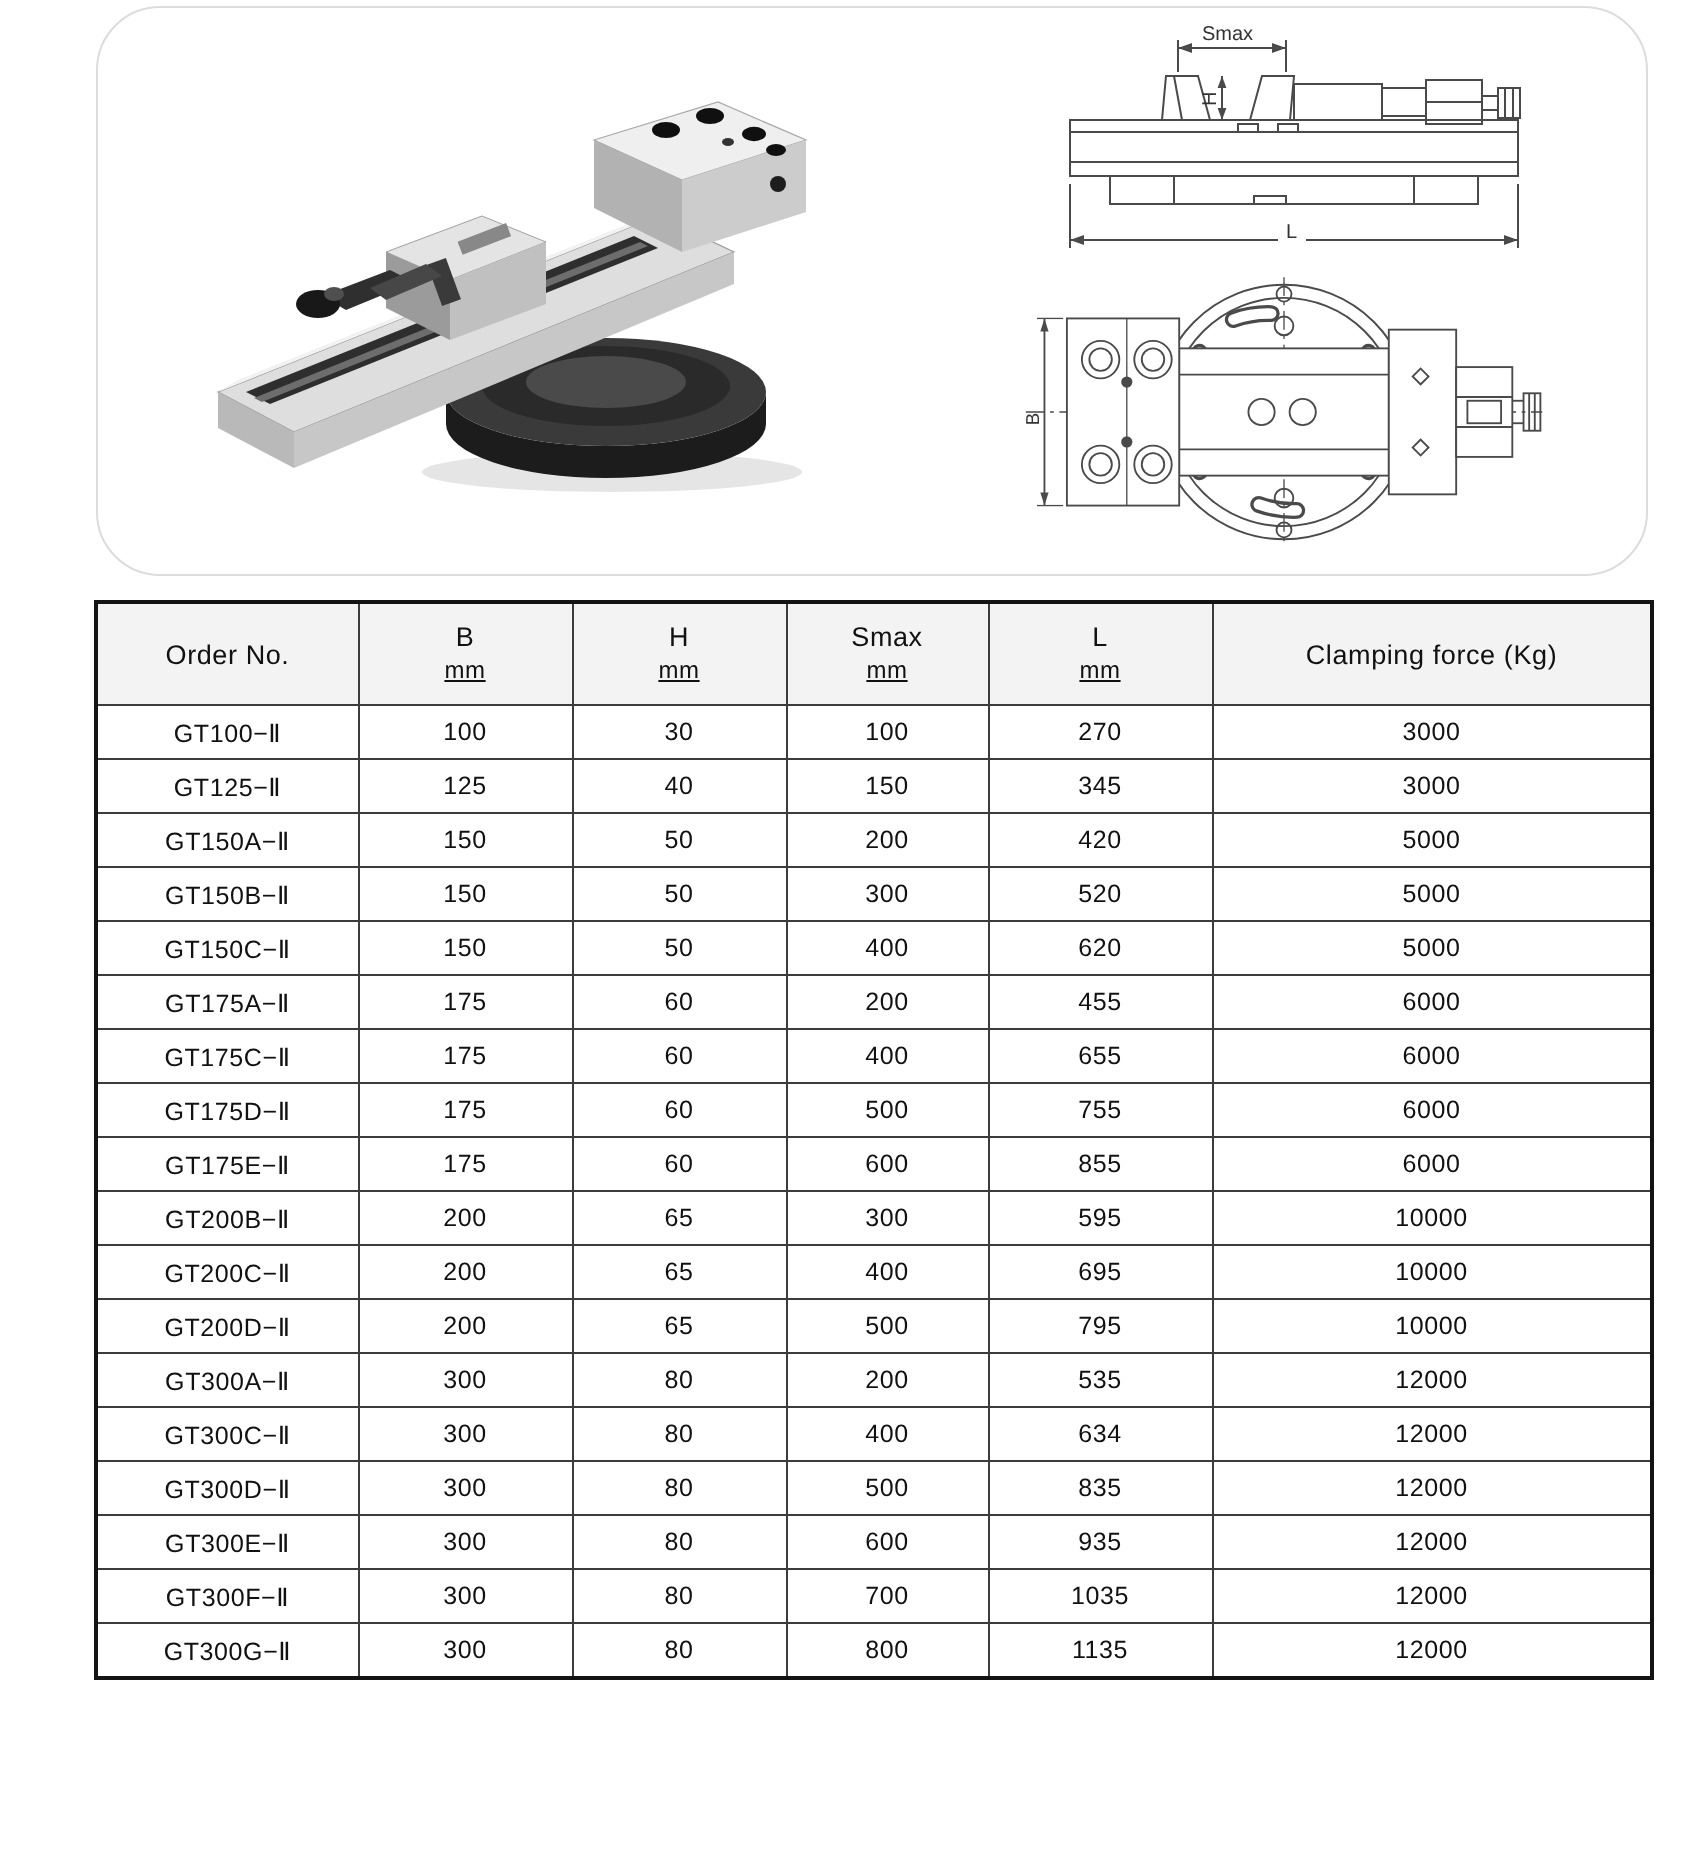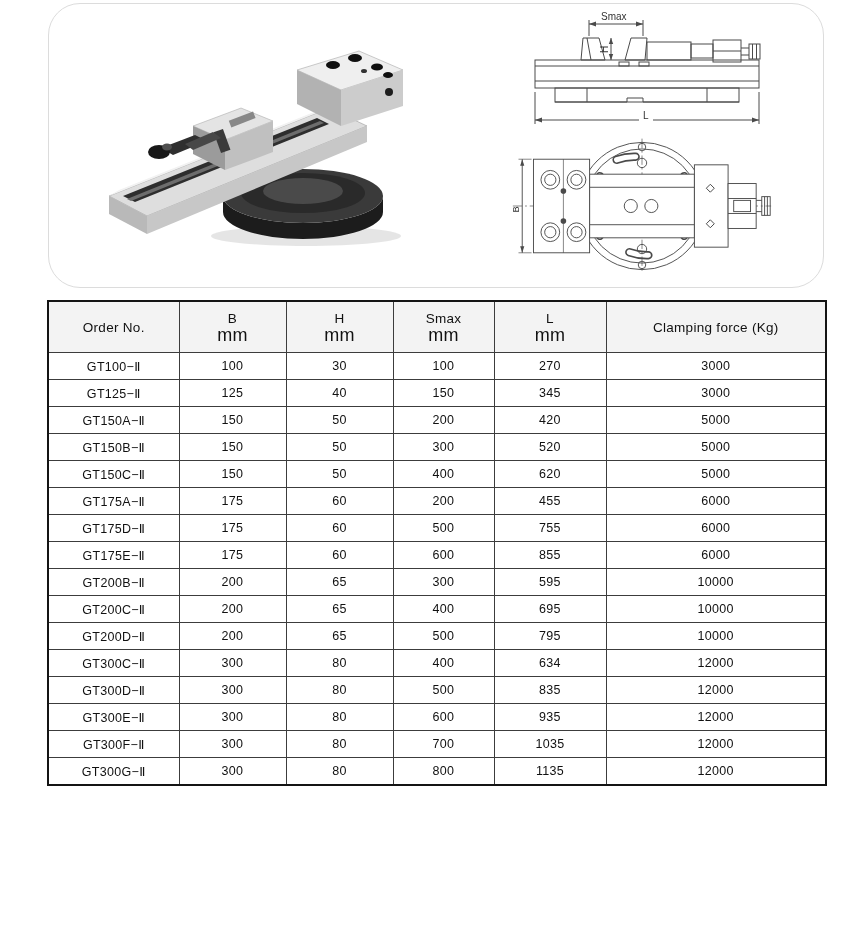--- a/index.html
+++ b/index.html
@@ -23,21 +23,21 @@
     border:2px solid #141414;background:#fff;
   }
   table.spec th,table.spec td{
     border:1px solid #3c3c3c;text-align:center;vertical-align:middle;
     padding:0;letter-spacing:.3px;
   }
   table.spec thead th{
     height:50px;background:#f3f3f3;font-weight:400;font-size:13.5px;line-height:17px;
   }
   table.spec tbody td{height:26px;font-size:12.5px;}
-  .unit{display:block;font-size:18px;}
+  .unit{display:block;font-size:12px;text-decoration:underline;}
   .unit:empty{display:none;}
 </style>
 </head>
 <body>
 
 <div class="panel">
 
   <div class="photo-wrap">
     <svg width="330" height="210" viewBox="0 0 330 210">
 
@@ -286,20 +286,28 @@
       </tr>
       <tr>
         <td>GT175A−Ⅱ</td>
         <td>175</td>
         <td>60</td>
         <td>200</td>
         <td>455</td>
         <td>6000</td>
       </tr>
       <tr>
+        <td>GT175C−Ⅱ</td>
+        <td>175</td>
+        <td>60</td>
+        <td>400</td>
+        <td>655</td>
+        <td>6000</td>
+      </tr>
+      <tr>
         <td>GT175D−Ⅱ</td>
         <td>175</td>
         <td>60</td>
         <td>500</td>
         <td>755</td>
         <td>6000</td>
       </tr>
       <tr>
         <td>GT175E−Ⅱ</td>
         <td>175</td>
@@ -326,20 +334,28 @@
       </tr>
       <tr>
         <td>GT200D−Ⅱ</td>
         <td>200</td>
         <td>65</td>
         <td>500</td>
         <td>795</td>
         <td>10000</td>
       </tr>
       <tr>
+        <td>GT300A−Ⅱ</td>
+        <td>300</td>
+        <td>80</td>
+        <td>200</td>
+        <td>535</td>
+        <td>12000</td>
+      </tr>
+      <tr>
         <td>GT300C−Ⅱ</td>
         <td>300</td>
         <td>80</td>
         <td>400</td>
         <td>634</td>
         <td>12000</td>
       </tr>
       <tr>
         <td>GT300D−Ⅱ</td>
         <td>300</td>

